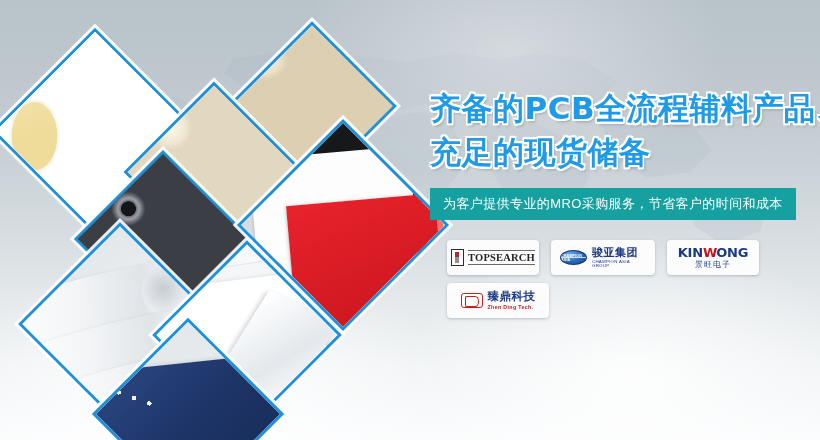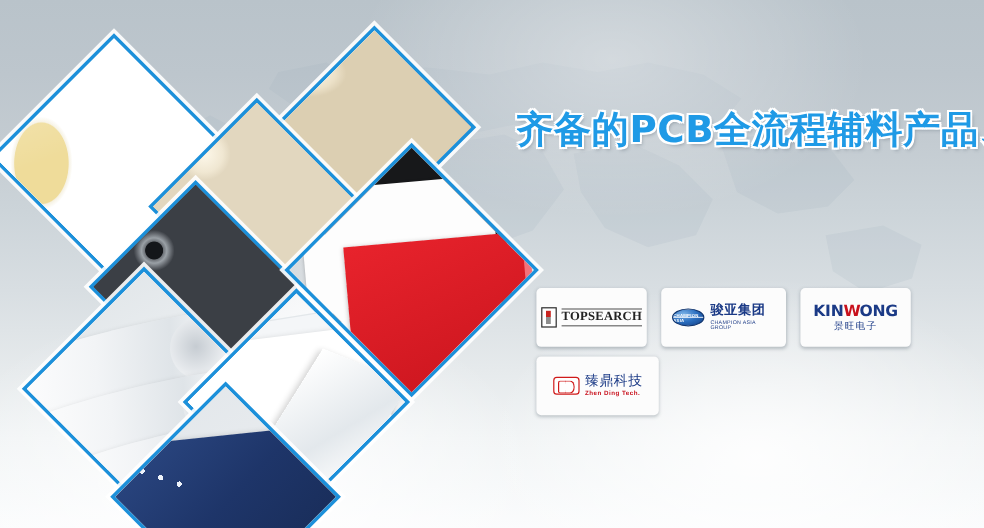--- a/index.html
+++ b/index.html
@@ -197,21 +197,21 @@
   
   #logos {
     position:absolute; left:447px; top:240px;
     width:370px;
   }
   .logo-row { display:flex; gap:12px; margin-bottom:8px; }
   .badge {
     background:#fcfcfc;
     border-radius:4px;
     box-shadow:0 1px 3px rgba(60,75,90,.30);
-    height:49px;
+    height:35px;
     display:flex; align-items:center; justify-content:center;
     padding:0 9px;
     overflow:hidden;
   }
   .b1 { width:92px; }
   .b2 { width:92px; }
   .b3 { width:104px; }
   .b4 { width:102px; }
 
   
@@ -273,21 +273,21 @@
   }
   .lg-zd .mark::before{
     content:""; position:absolute; left:3px; top:2px; width:6px; height:9px;
     border:1.4px solid #d01a1a; border-radius:2px 0 0 2px; border-right:none;
   }
   .lg-zd .mark::after{
     content:""; position:absolute; right:3px; top:2px; width:7px; height:9px;
     border:1.4px solid #d01a1a; border-radius:0 50% 50% 0; border-left:none;
   }
   .lg-zd .txt { line-height:1; }
-  .lg-zd .cn { font-size:11.5px; font-weight:400; color:#1b3a86; letter-spacing:.5px;
+  .lg-zd .cn { font-size:11.5px; font-weight:700; color:#1b3a86; letter-spacing:.5px;
                font-family:"DejaVu Sans",sans-serif;text-align:center; }
   .lg-zd .en { font-size:5.2px; font-weight:700; color:#c8101c; letter-spacing:.4px; margin-top:2px; }
 
   
   #more {
     position:absolute; left:685px; top:313px;
     font-size:15px; color:#5c6a77;
     letter-spacing:1px;
     text-shadow:0 1px 1px rgba(255,255,255,.9);
     cursor:pointer;
@@ -364,20 +364,22 @@
     <div class="tile t7">
       <div class="inner">
           <div class="blue"></div>
         </div>
     </div>
 
   </div>
 
   <div id="copy">
     <div class="headline">齐备的PCB全流程辅料产品、</div>
+    <div class="headline">充足的现货储备</div>
+    <div class="subbar">为客户提供专业的MRO采购服务，节省客户的时间和成本</div>
   </div>
 
   <div id="logos">
 
     <div class="logo-row">
 
       <div class="badge b1">
         <div class="lg-ts">
           <span class="mark"></span>
           <span class="word">TOPSEARCH</span>

